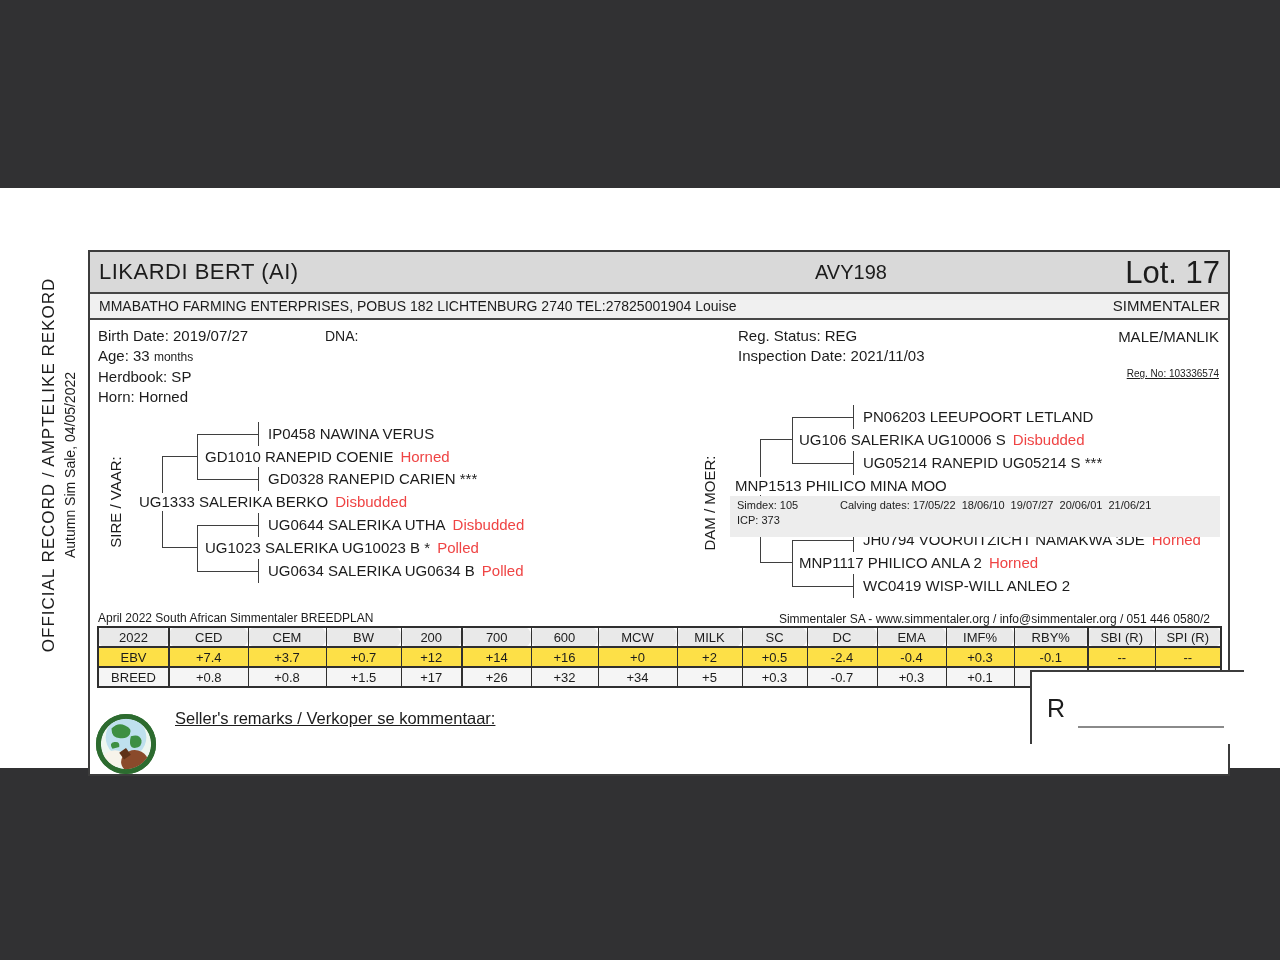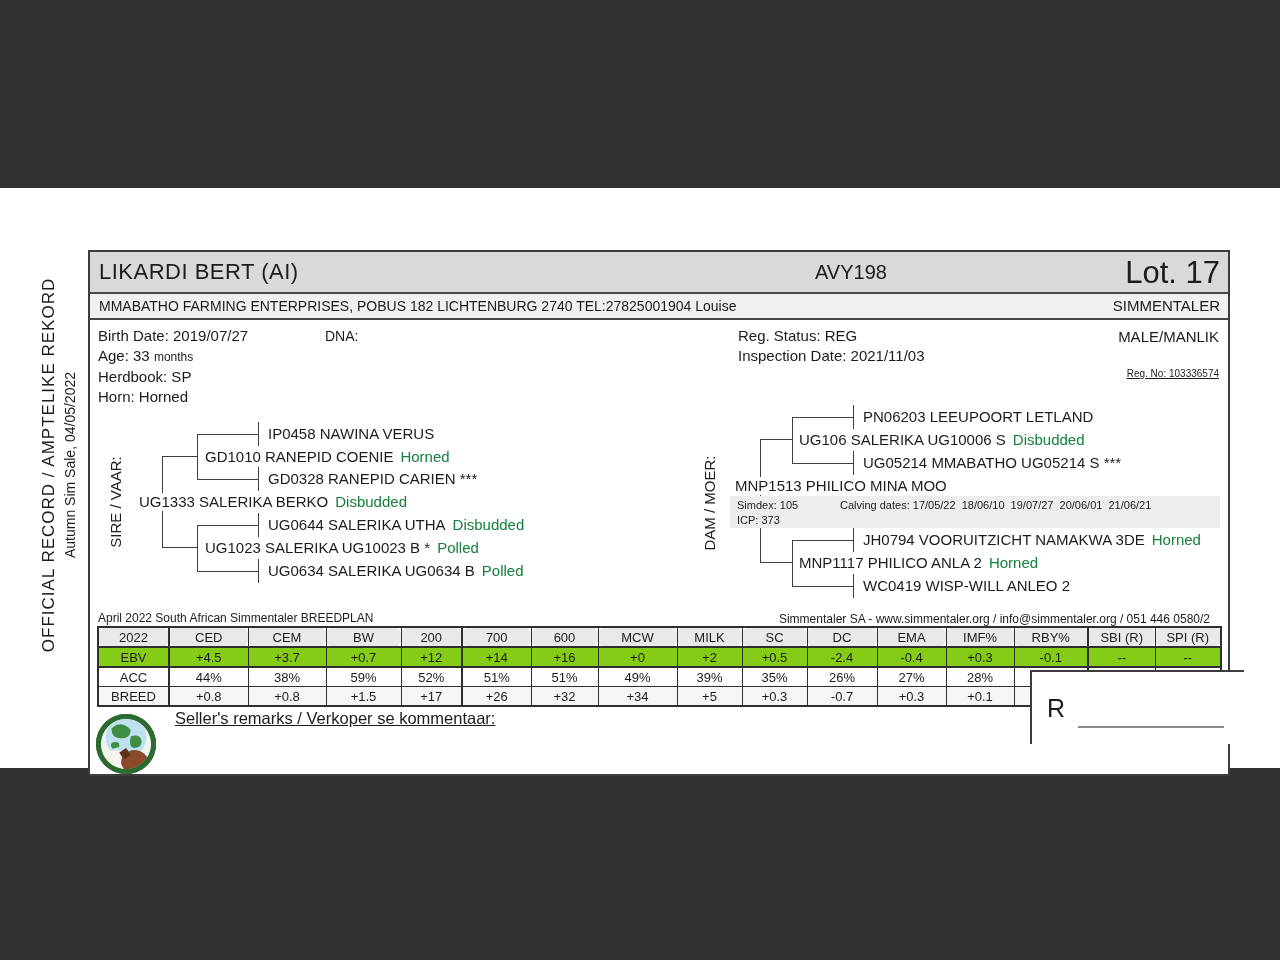--- a/index.html
+++ b/index.html
@@ -27,39 +27,39 @@
   .info-left{position:absolute;left:8px;top:74px;font-size:15px;line-height:20px;white-space:nowrap;}
   .info-left .small{font-size:12px;}
   .dna{position:absolute;left:235px;top:76px;font-size:14px;}
   .info-mid{position:absolute;left:648px;top:74px;font-size:15px;line-height:20px;white-space:nowrap;}
   .sex{position:absolute;right:9px;top:76px;font-size:15px;}
   .regno{position:absolute;right:9px;top:116px;font-size:10px;text-decoration:underline;}
 
   
   .rot-label{position:absolute;transform:rotate(-90deg);font-size:15px;text-align:center;white-space:nowrap;height:16px;line-height:16px;}
   .pnode{position:absolute;height:18px;line-height:18px;font-size:15px;white-space:nowrap;background:#fff;z-index:3;padding:0 2px;}
-  .pnode .status{color:#15803d;margin-left:7px;text-align:center;}
+  .pnode .status{color:#ef4444;margin-left:7px;text-align:center;}
   .pline{position:absolute;z-index:1;}
   .vline{border-left:1.5px solid #3f3f3f;width:0;}
   .hline{border-top:1.5px solid #3f3f3f;height:0;}
-  #dam-info{position:absolute;left:640px;top:244px;width:490px;height:32px;background:#ededed;z-index:4;font-size:11px;}
+  #dam-info{position:absolute;left:640px;top:244px;width:490px;height:41px;background:#ededed;z-index:4;font-size:11px;}
   #dam-info .simdex{position:absolute;left:7px;top:3px;}
   #dam-info .calving{position:absolute;left:110px;top:3px;white-space:pre;}
   #dam-info .icp{position:absolute;left:7px;top:18px;}
 
   
   .caption-left{position:absolute;left:8px;top:359px;font-size:12px;white-space:nowrap;}
   .caption-right{position:absolute;right:18px;top:360px;font-size:12px;white-space:nowrap;}
   #bp{position:absolute;left:7px;top:374px;border-collapse:collapse;table-layout:fixed;font-size:13px;}
   #bp th,#bp td{border:1px solid #2f2f2f;text-align:center;height:18px;padding:0;font-weight:normal;overflow:hidden;white-space:nowrap;}
   #bp{border:2px solid #2f2f2f;}
   #bp .gs{border-left-width:2px;}
   #bp .label-col{border-right-width:2px;}
   #bp tr.head th{background:#e9e9e9;border-bottom-width:2px;border-radius:8px;}
-  #bp tr.ebv td{background:#84cc16;border-bottom-width:2px;}
+  #bp tr.ebv td{background:#fde047;border-bottom-width:2px;}
   #bp tr.acc td{background:#fdfdfd;}
   #bp tr.breedrow td{background:#f5f5f5;}
 
   
   #logo{position:absolute;left:5px;top:461px;width:62px;height:62px;z-index:5;}
   .remarks{position:absolute;left:85px;top:457px;font-size:16.5px;text-decoration:underline;white-space:nowrap;}
 
   
   #notch{position:absolute;left:1030px;top:670px;width:214px;height:74px;background:#fff;border-top:2px solid #3c3c3c;border-left:2px solid #3c3c3c;box-sizing:border-box;z-index:6;}
   #notch .cur{position:absolute;left:15px;top:22px;font-size:25px;}
@@ -148,21 +148,21 @@
 
     <div id="dam-info">
       <span class="simdex">Simdex: 105</span>
       <span class="calving">Calving dates: 17/05/22  18/06/10  19/07/27  20/06/01  21/06/21</span>
       <span class="icp">ICP: 373</span>
     </div>
 
     <div class="pnode" style="left:707px;top:179px;"><span>UG106 SALERIKA UG10006 S</span><span class="status">Disbudded</span></div>
     <div class="pnode" style="left:707px;top:302px;"><span>MNP1117 PHILICO ANLA 2</span><span class="status">Horned</span></div>
     <div class="pnode" style="left:771px;top:156px;"><span>PN06203 LEEUPOORT LETLAND</span><span class="status"></span></div>
-    <div class="pnode" style="left:771px;top:202px;"><span>UG05214 MMABATHO UG05214 S ***</span><span class="status"></span></div>
+    <div class="pnode" style="left:771px;top:202px;"><span>UG05214 RANEPID UG05214 S ***</span><span class="status"></span></div>
     <div class="pnode" style="left:771px;top:279px;"><span>JH0794 VOORUITZICHT NAMAKWA 3DE</span><span class="status">Horned</span></div>
     <div class="pnode" style="left:771px;top:325px;"><span>WC0419 WISP-WILL ANLEO 2</span><span class="status"></span></div>
 
     <div class="caption-left">April 2022 South African Simmentaler BREEDPLAN</div>
     <div class="caption-right">Simmentaler SA - www.simmentaler.org / info@simmentaler.org / 051 446 0580/2</div>
 
     <table id="bp">
       <colgroup>
         <col style="width:71px">
           <col style="width:79px">
@@ -195,53 +195,35 @@
         <th>SC</th>
         <th>DC</th>
         <th>EMA</th>
         <th>IMF%</th>
         <th>RBY%</th>
         <th class="gs">SBI (R)</th>
         <th>SPI (R)</th>
       </tr>
       <tr class="ebv">
         <td class="label-col">EBV</td>
-        <td class="gs">+4.5</td>
+        <td class="gs">+7.4</td>
         <td>+3.7</td>
         <td>+0.7</td>
         <td>+12</td>
         <td class="gs">+14</td>
         <td>+16</td>
         <td>+0</td>
         <td>+2</td>
         <td>+0.5</td>
         <td>-2.4</td>
         <td>-0.4</td>
         <td>+0.3</td>
         <td>-0.1</td>
         <td class="gs">--</td>
         <td>--</td>
-      </tr>
-      <tr class="acc">
-        <td class="label-col">ACC</td>
-        <td class="gs">44%</td>
-        <td>38%</td>
-        <td>59%</td>
-        <td>52%</td>
-        <td class="gs">51%</td>
-        <td>51%</td>
-        <td>49%</td>
-        <td>39%</td>
-        <td>35%</td>
-        <td>26%</td>
-        <td>27%</td>
-        <td>28%</td>
-        <td>33%</td>
-        <td class="gs"></td>
-        <td></td>
       </tr>
       <tr class="breedrow">
         <td class="label-col">BREED</td>
         <td class="gs">+0.8</td>
         <td>+0.8</td>
         <td>+1.5</td>
         <td>+17</td>
         <td class="gs">+26</td>
         <td>+32</td>
         <td>+34</td>

